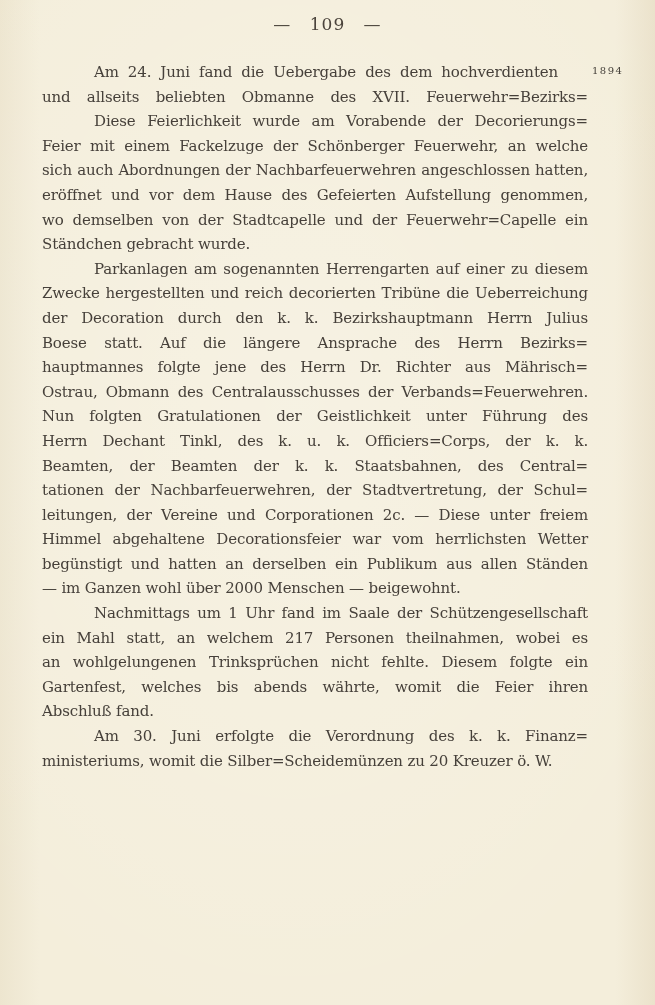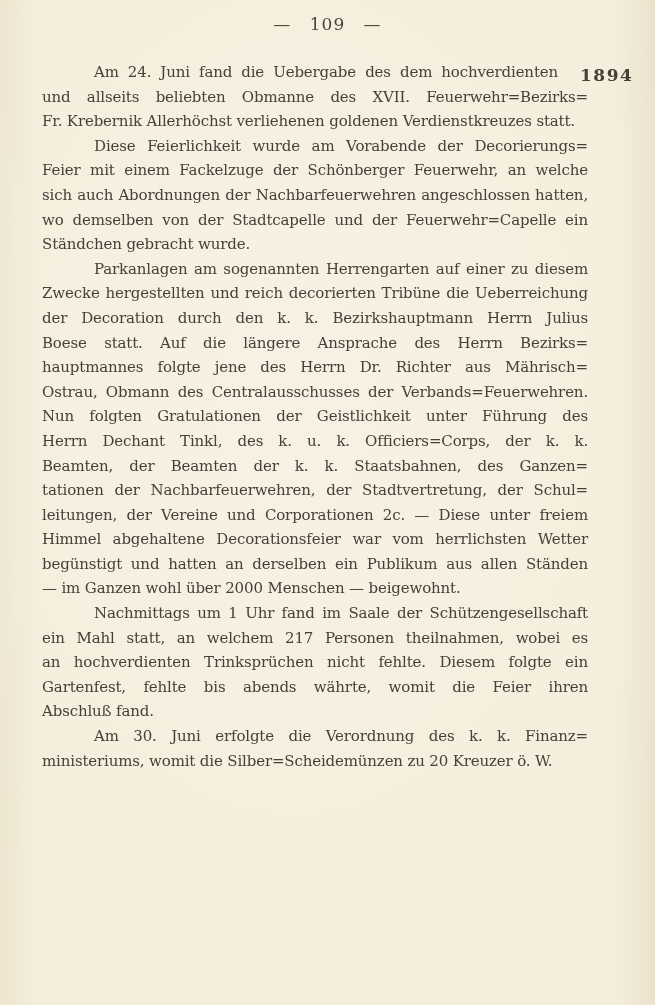--- a/index.html
+++ b/index.html
@@ -26,24 +26,24 @@
     left: 0;
     right: 0;
     text-align: center;
     font-size: 17px;
     letter-spacing: 1px;
     word-spacing: 12px;
     color: #4b443c;
   }
   .margin-year {
     position: absolute;
-    left: 580px;
+    left: 592px;
     top: 65px;
-    font-size: 17px;
-    font-weight: bold;
+    font-size: 10px;
+    font-weight: normal;
     letter-spacing: 1.5px;
     color: #45403a;
   }
   .text-block {
     position: absolute;
     left: 42px;
     top: 60px;
     width: 546px;
     font-size: 15px;
     line-height: 24.6px;
@@ -73,50 +73,50 @@
 
 <div class="page">
   <div class="page-header">— 109 —</div>
 
   <div class="margin-year">1894</div>
 
   <div class="text-block">
       <div class="para" data-indent="true">
         <div class="line">Am 24. Juni fand die Uebergabe des dem hochverdienten</div>
         <div class="line">und allseits beliebten Obmanne des XVII. Feuerwehr=Bezirks=</div>
-        <div class="line last">Fr. Krebernik Allerhöchst verliehenen goldenen Verdienstkreuzes statt.</div>
       </div>
       <div class="para" data-indent="true">
         <div class="line">Diese Feierlichkeit wurde am Vorabende der Decorierungs=</div>
         <div class="line">Feier mit einem Fackelzuge der Schönberger Feuerwehr, an welche</div>
         <div class="line">sich auch Abordnungen der Nachbarfeuerwehren angeschlossen hatten,</div>
+        <div class="line">eröffnet und vor dem Hause des Gefeierten Aufstellung genommen,</div>
         <div class="line">wo demselben von der Stadtcapelle und der Feuerwehr=Capelle ein</div>
         <div class="line last">Ständchen gebracht wurde.</div>
       </div>
       <div class="para" data-indent="true">
         <div class="line">Parkanlagen am sogenannten Herrengarten auf einer zu diesem</div>
         <div class="line">Zwecke hergestellten und reich decorierten Tribüne die Ueberreichung</div>
         <div class="line">der Decoration durch den k. k. Bezirkshauptmann Herrn Julius</div>
         <div class="line">Boese statt. Auf die längere Ansprache des Herrn Bezirks=</div>
         <div class="line">hauptmannes folgte jene des Herrn Dr. Richter aus Mährisch=</div>
         <div class="line">Ostrau, Obmann des Centralausschusses der Verbands=Feuerwehren.</div>
         <div class="line">Nun folgten Gratulationen der Geistlichkeit unter Führung des</div>
         <div class="line">Herrn Dechant Tinkl, des k. u. k. Officiers=Corps, der k. k.</div>
-        <div class="line">Beamten, der Beamten der k. k. Staatsbahnen, des Ganzen=</div>
+        <div class="line">Beamten, der Beamten der k. k. Staatsbahnen, des Central=</div>
         <div class="line">tationen der Nachbarfeuerwehren, der Stadtvertretung, der Schul=</div>
         <div class="line">leitungen, der Vereine und Corporationen 2c. — Diese unter freiem</div>
         <div class="line">Himmel abgehaltene Decorationsfeier war vom herrlichsten Wetter</div>
         <div class="line">begünstigt und hatten an derselben ein Publikum aus allen Ständen</div>
         <div class="line last">— im Ganzen wohl über 2000 Menschen — beigewohnt.</div>
       </div>
       <div class="para" data-indent="true">
         <div class="line">Nachmittags um 1 Uhr fand im Saale der Schützengesellschaft</div>
         <div class="line">ein Mahl statt, an welchem 217 Personen theilnahmen, wobei es</div>
-        <div class="line">an hochverdienten Trinksprüchen nicht fehlte. Diesem folgte ein</div>
-        <div class="line">Gartenfest, fehlte bis abends währte, womit die Feier ihren</div>
+        <div class="line">an wohlgelungenen Trinksprüchen nicht fehlte. Diesem folgte ein</div>
+        <div class="line">Gartenfest, welches bis abends währte, womit die Feier ihren</div>
         <div class="line last">Abschluß fand.</div>
       </div>
       <div class="para" data-indent="true">
         <div class="line">Am 30. Juni erfolgte die Verordnung des k. k. Finanz=</div>
         <div class="line last">ministeriums, womit die Silber=Scheidemünzen zu 20 Kreuzer ö. W.</div>
       </div>
     </div>
 </div>
 
 </body></html>

